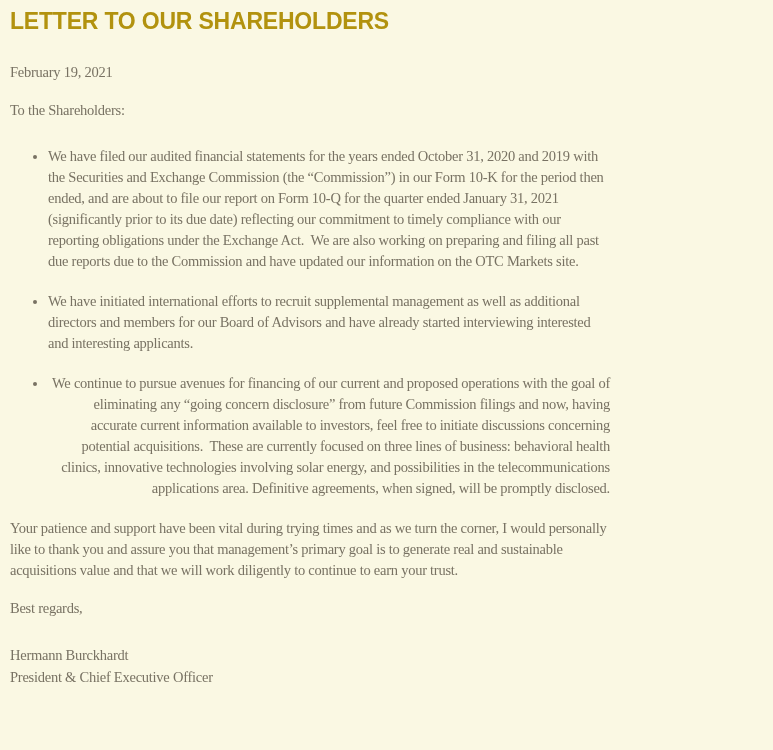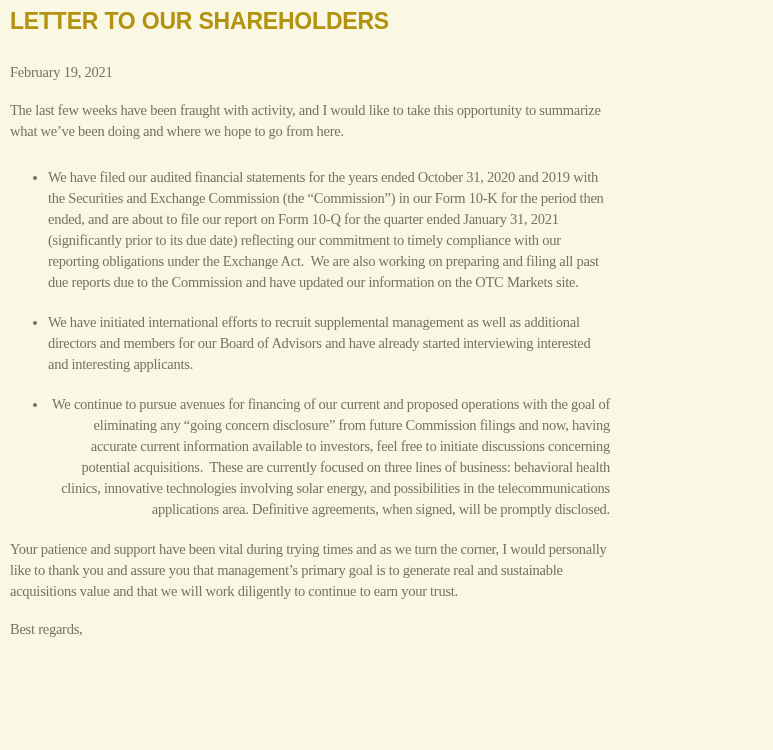--- a/index.html
+++ b/index.html
@@ -62,27 +62,31 @@
 </style>
 </head>
 <body>
 
 <div class="letter">
 
   <h1 class="page-title">LETTER TO OUR SHAREHOLDERS</h1>
 
   <p class="body-text">February 19, 2021</p>
 
+  <p class="body-text">To the Shareholders:</p>
 
-  <p class="body-text">The last few weeks have been fraught with activity, and I would like to take this opportunity to summarize what we’ve been doing and where we hope to go from here.</p>
 
   <ul class="bullet-list">
     <li class="body-text">We have filed our audited financial statements for the years ended October 31, 2020 and 2019 with the Securities and Exchange Commission (the “Commission”) in our Form 10-K for the period then ended, and are about to file our report on Form 10-Q for the quarter ended January 31, 2021 (significantly prior to its due date) reflecting our commitment to timely compliance with our reporting obligations under the Exchange Act.  We are also working on preparing and filing all past due reports due to the Commission and have updated our information on the OTC Markets site.</li>
     <li class="body-text">We have initiated international efforts to recruit supplemental management as well as additional directors and members for our Board of Advisors and have already started interviewing interested and interesting applicants.</li>
     <li class="body-text">We continue to pursue avenues for financing of our current and proposed operations with the goal of eliminating any “going concern disclosure” from future Commission filings and now, having accurate current information available to investors, feel free to initiate discussions concerning potential acquisitions.  These are currently focused on three lines of business: behavioral health clinics, innovative technologies involving solar energy, and possibilities in the telecommunications applications area. Definitive agreements, when signed, will be promptly disclosed.</li>
   </ul>
 
   <p class="body-text">Your patience and support have been vital during trying times and as we turn the corner, I would personally like to thank you and assure you that management’s primary goal is to generate real and sustainable acquisitions value and that we will work diligently to continue to earn your trust.</p>
 
   <p class="body-text">Best regards,</p>
 
+  <div class="signature-block">
+    <p class="body-text">Hermann Burckhardt</p>
+    <p class="body-text">President &amp; Chief Executive Officer</p>
+  </div>
 
 </div>
 
 </body></html>

